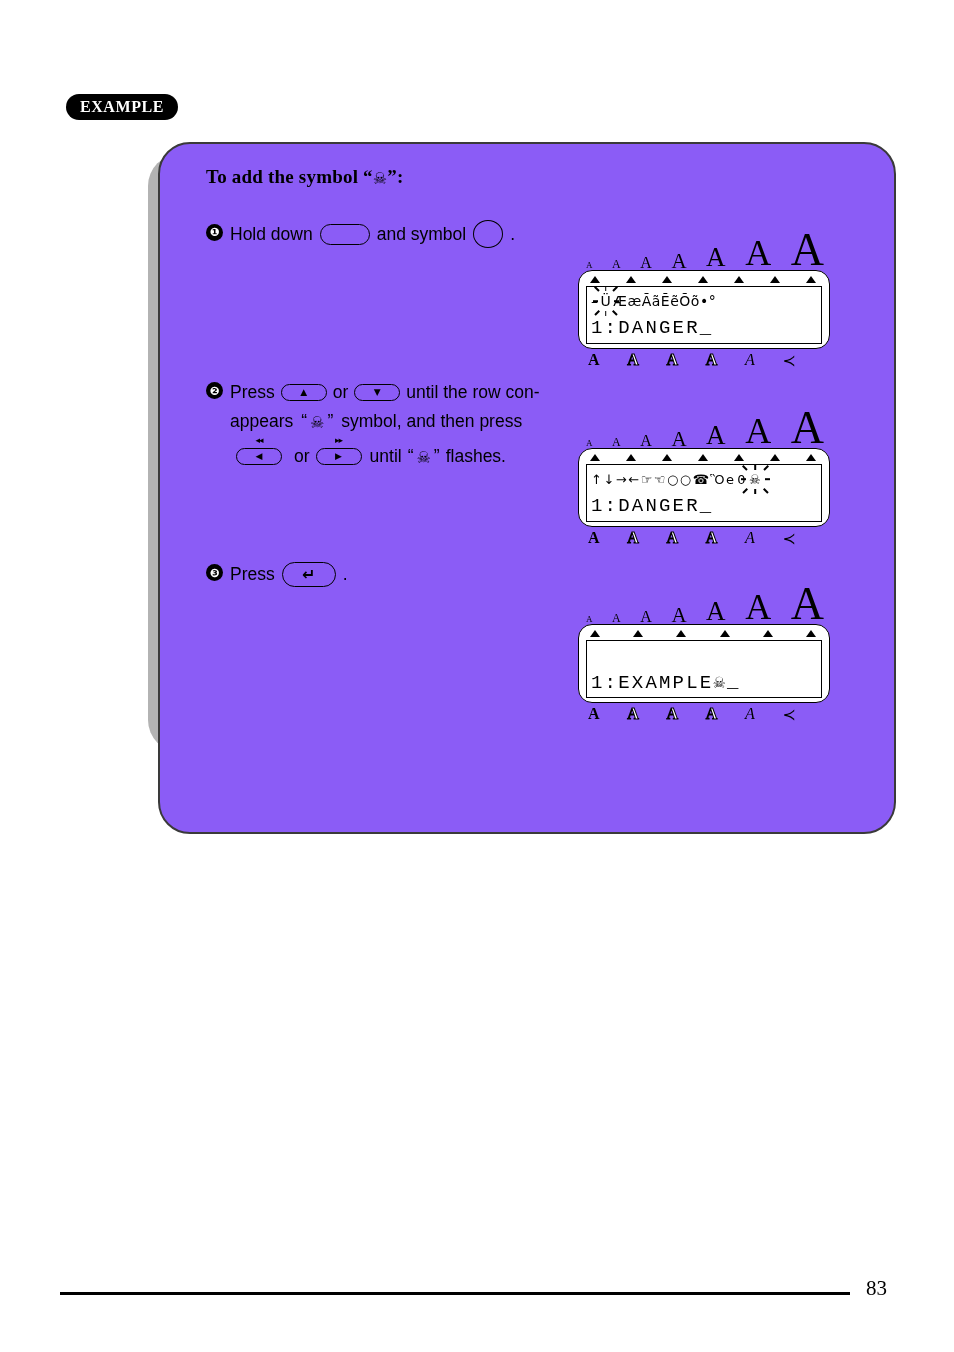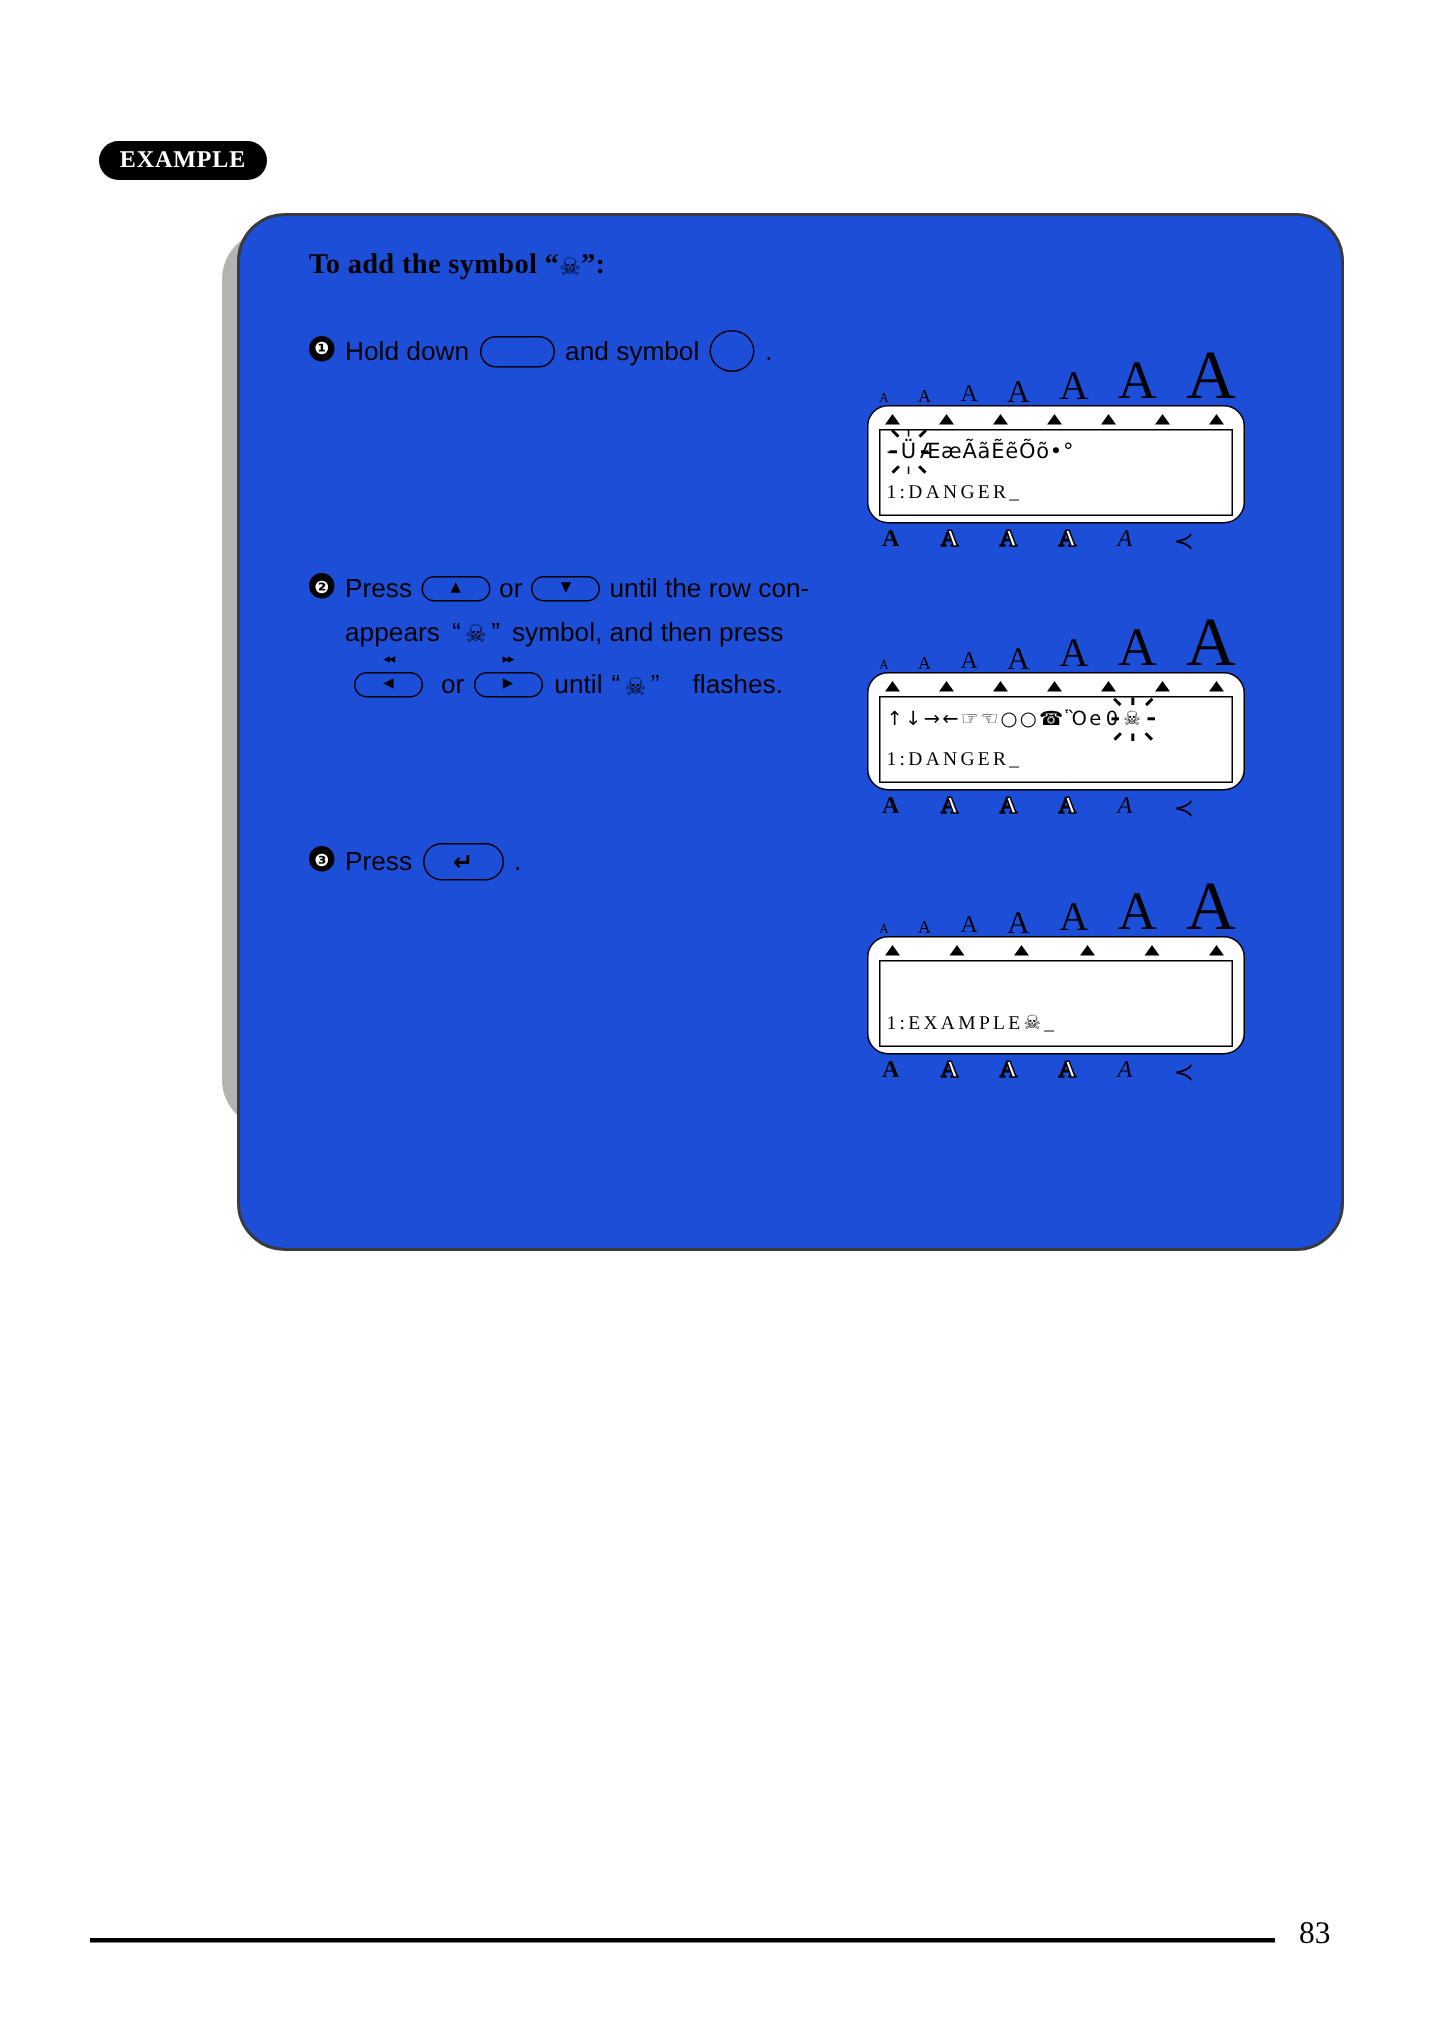--- a/index.html
+++ b/index.html
@@ -38,21 +38,21 @@
     position: absolute;
     left: 0px; top: 12px;
     width: 740px; height: 598px;
     background: #b3b3b3;
     border-radius: 32px;
   }
   .panel {
     position: absolute;
     left: 10px; top: 0px;
     width: 738px; height: 692px;
-    background: #1d4ed8;
+    background: #8b5cf6;
     border: 2.5px solid #3a3a3a;
     border-radius: 32px;
   }
 
   
   .headline {
     position: absolute;
     left: 46px; top: 22px;
     font-family: "Liberation Serif", serif;
     font-weight: bold;
@@ -175,22 +175,22 @@
     height: 26px;
     display:flex; align-items:center;
     font-family: "DejaVu Sans", sans-serif;
     font-size: 14px;
     letter-spacing: .5px;
     white-space: nowrap;
   }
   .screen-row2 {
     height: 28px;
     display:flex; align-items:center;
-    font-family: Liberation Serif, serif;
-    font-size: 13px;
+    font-family: Liberation Mono, monospace;
+    font-size: 19px;
     letter-spacing: 2.2px;
     white-space: nowrap;
   }
   .style-row {
     display:flex; justify-content:space-between;
     padding: 2px 34px 0 10px;
     font-family: "Liberation Serif", serif;
     font-size: 16px;
     font-weight: bold;
   }
@@ -278,21 +278,21 @@
         </span>
         <span class="txt" style="margin-left:6px;">or</span>
         <span class="key-stack">
           <span class="cap">▸▸</span>
           <span class="body">▶</span>
         </span>
         <span class="txt" style="margin-left:2px;">until</span>
         <span class="txt" style="margin-left:6px;">“</span>
         <span class="skull-inline" style="margin:0 3px;">☠</span>
         <span class="txt">”</span>
-        <span class="txt" style="margin-left:22px;">flashes.</span>
+        <span class="txt" style="margin-left:6px;">flashes.</span>
       </div>
     </div>
 
     <div class="step" style="left:46px; top:418px;">
       <div class="step-line">
         <span class="step-num">❸</span>
         <span class="txt">Press</span>
         <span class="key-enter">↵</span>
         <span class="txt">.</span>
       </div>

